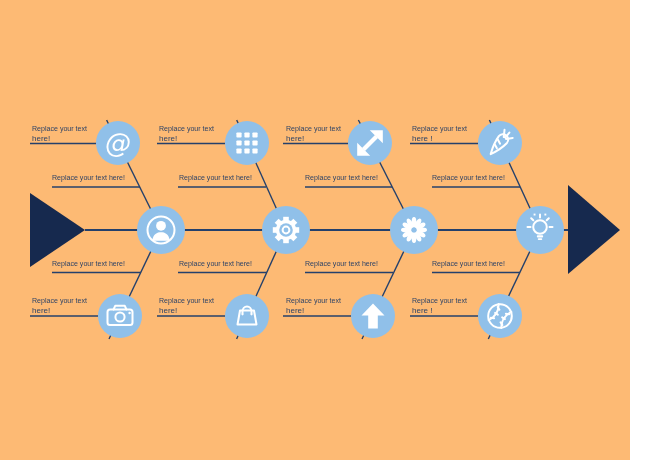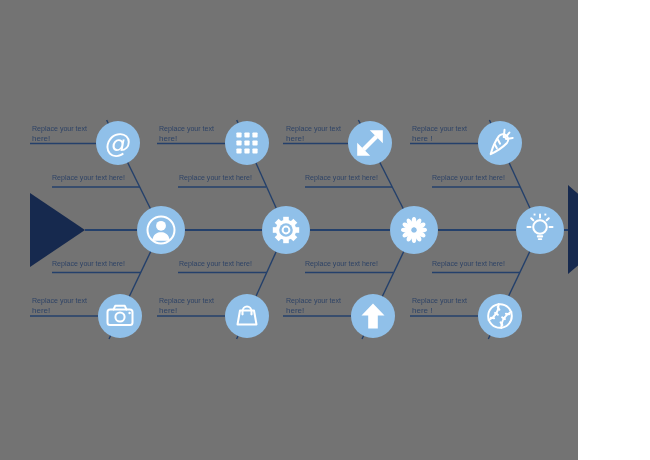--- a/index.html
+++ b/index.html
@@ -1,16 +1,16 @@
 <!DOCTYPE html>
 <html><head>
 <meta charset="utf-8">
 <style>
   html,body{margin:0;padding:0;background:#ffffff;}
-  .canvas{position:relative;width:578px;height:460px;background:#737373;overflow:hidden;}
+  .canvas{position:relative;width:630px;height:460px;background:#fdba74;overflow:hidden;}
   svg{display:block;}
   text.lbl{font-family:"Liberation Sans",sans-serif;font-size:8px;fill:#2E4366;}
   .ln{stroke:#24406B;stroke-width:1.4;fill:none;}
   .spine{stroke:#24406B;stroke-width:2;fill:none;}
   .tri{fill:#16294E;stroke:none;}
   .node-blue{fill:#90C0E9;stroke:none;}
   .wicon{stroke:#ffffff;fill:none;stroke-width:2;stroke-linecap:round;stroke-linejoin:round;}
   .wfill{fill:#ffffff;stroke:none;}
 </style>
 </head>

